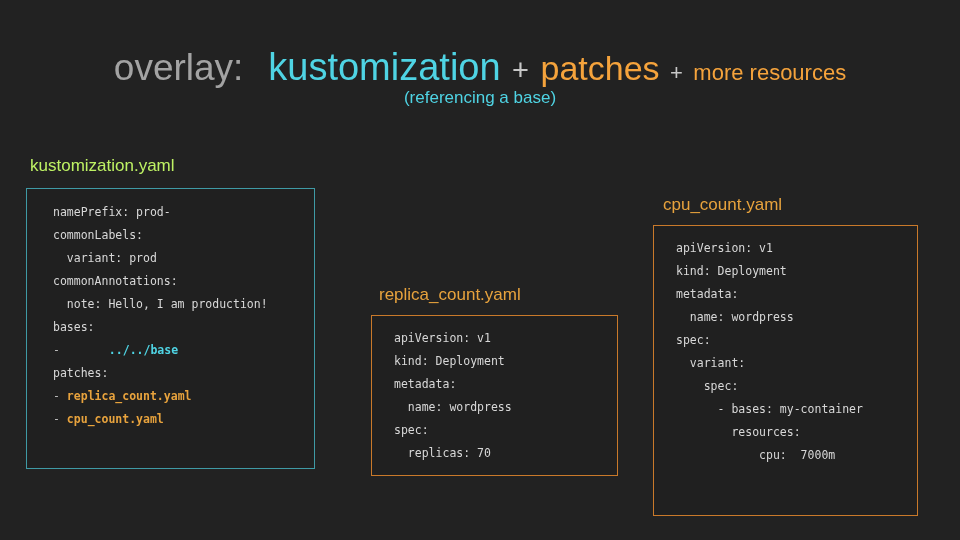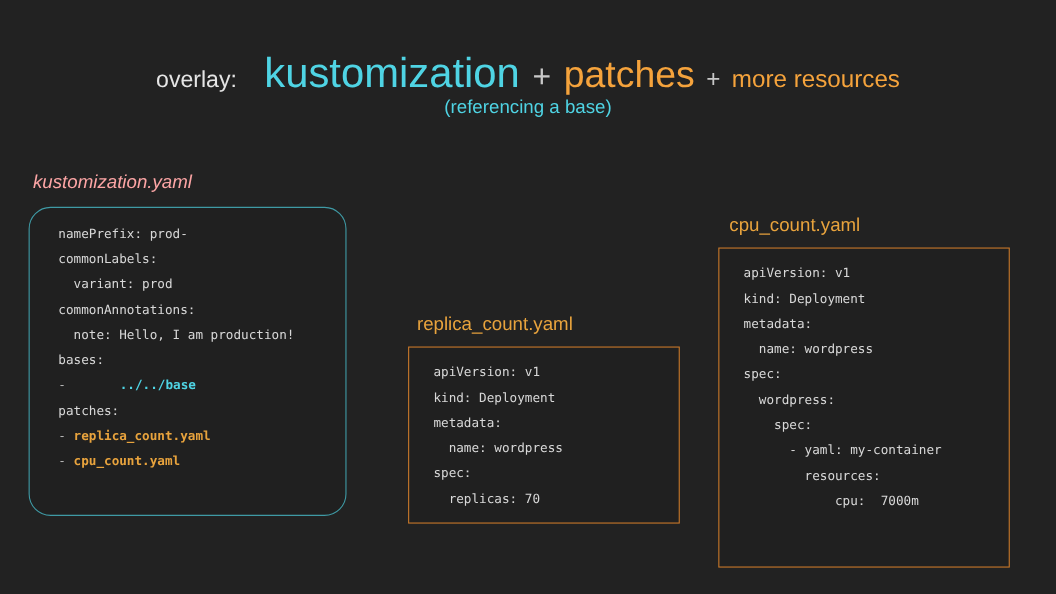--- a/index.html
+++ b/index.html
@@ -22,22 +22,22 @@
     top: 48px;
     width: 960px;
     text-align: center;
   }
   .heading-line {
     display: block;
     white-space: nowrap;
     line-height: 1.05;
   }
   .h-overlay {
-    font-size: 21px;
-    color: #e5e5e5;
+    font-size: 37px;
+    color: #a3a3a3;
     letter-spacing: 0px;
   }
   .h-gap { display: inline-block; width: 16px; }
   .h-kustomization {
     font-size: 38px;
     color: #4fd4e4;
   }
   .h-plus {
     font-size: 29px;
     color: #c8c8c8;
@@ -65,21 +65,21 @@
     font-size: 17px;
     color: #4fd4e4;
   }
 
   
   .panel-label {
     position: absolute;
     font-size: 17px;
     white-space: nowrap;
   }
-  .panel-label.cyan { color: #fca5a5; font-style: italic; }
+  .panel-label.cyan { color: #bef264; }
   .panel-label.orange { color: #e8a33d; }
 
   .panel {
     position: absolute;
     background: #202020;
     border: 1px solid #3f9aa5;
     box-sizing: border-box;
   }
   .panel.orange-border { border-color: #c9792a; }
 
@@ -97,21 +97,21 @@
   }
   .code .tok-orange {
     color: #e8a33d;
     font-weight: bold;
   }
   .code .tok-dash {
     color: #b8b8b8;
   }
 
   
-  #panel-kustomization { left: 26px;  top: 188px; width: 289px; height: 281px; border-radius: 20px; }
+  #panel-kustomization { left: 26px;  top: 188px; width: 289px; height: 281px; }
   #panel-kustomization .code { position: absolute; left: 26px; top: 12px; }
   #label-kustomization { left: 30px; top: 156px; }
 
   #panel-replica { left: 371px; top: 315px; width: 247px; height: 161px; }
   #panel-replica .code { position: absolute; left: 22px; top: 11px; }
   #label-replica { left: 379px; top: 285px; }
 
   #panel-cpu { left: 653px; top: 225px; width: 265px; height: 291px; }
   #panel-cpu .code { position: absolute; left: 22px; top: 11px; }
   #label-cpu { left: 663px; top: 195px; }
@@ -137,14 +137,14 @@
   <div class="code"><div>namePrefix: prod-</div><div>commonLabels:</div><div>  variant: prod</div><div>commonAnnotations:</div><div>  note: Hello, I am production!</div><div>bases:</div><div><span class="tok-dash">- </span><span class="tok-cyan">../../base</span></div><div>patches:</div><div><span class="tok-dash">- </span><span class="tok-orange">replica_count.yaml</span></div><div><span class="tok-dash">- </span><span class="tok-orange">cpu_count.yaml</span></div></div>
 </div>
 
 <div class="panel-label orange" id="label-replica">replica_count.yaml</div>
 <div class="panel orange-border" id="panel-replica">
   <div class="code"><div>apiVersion: v1</div><div>kind: Deployment</div><div>metadata:</div><div>  name: wordpress</div><div>spec:</div><div>  replicas: 70</div></div>
 </div>
 
 <div class="panel-label orange" id="label-cpu">cpu_count.yaml</div>
 <div class="panel orange-border" id="panel-cpu">
-  <div class="code"><div>apiVersion: v1</div><div>kind: Deployment</div><div>metadata:</div><div>  name: wordpress</div><div>spec:</div><div>  wordpress:</div><div>    spec:</div><div>      - yaml: my-container</div><div>        resources:</div><div>            cpu:  7000m</div></div>
+  <div class="code"><div>apiVersion: v1</div><div>kind: Deployment</div><div>metadata:</div><div>  name: wordpress</div><div>spec:</div><div>  variant:</div><div>    spec:</div><div>      - bases: my-container</div><div>        resources:</div><div>            cpu:  7000m</div></div>
 </div>
 
 </body></html>

